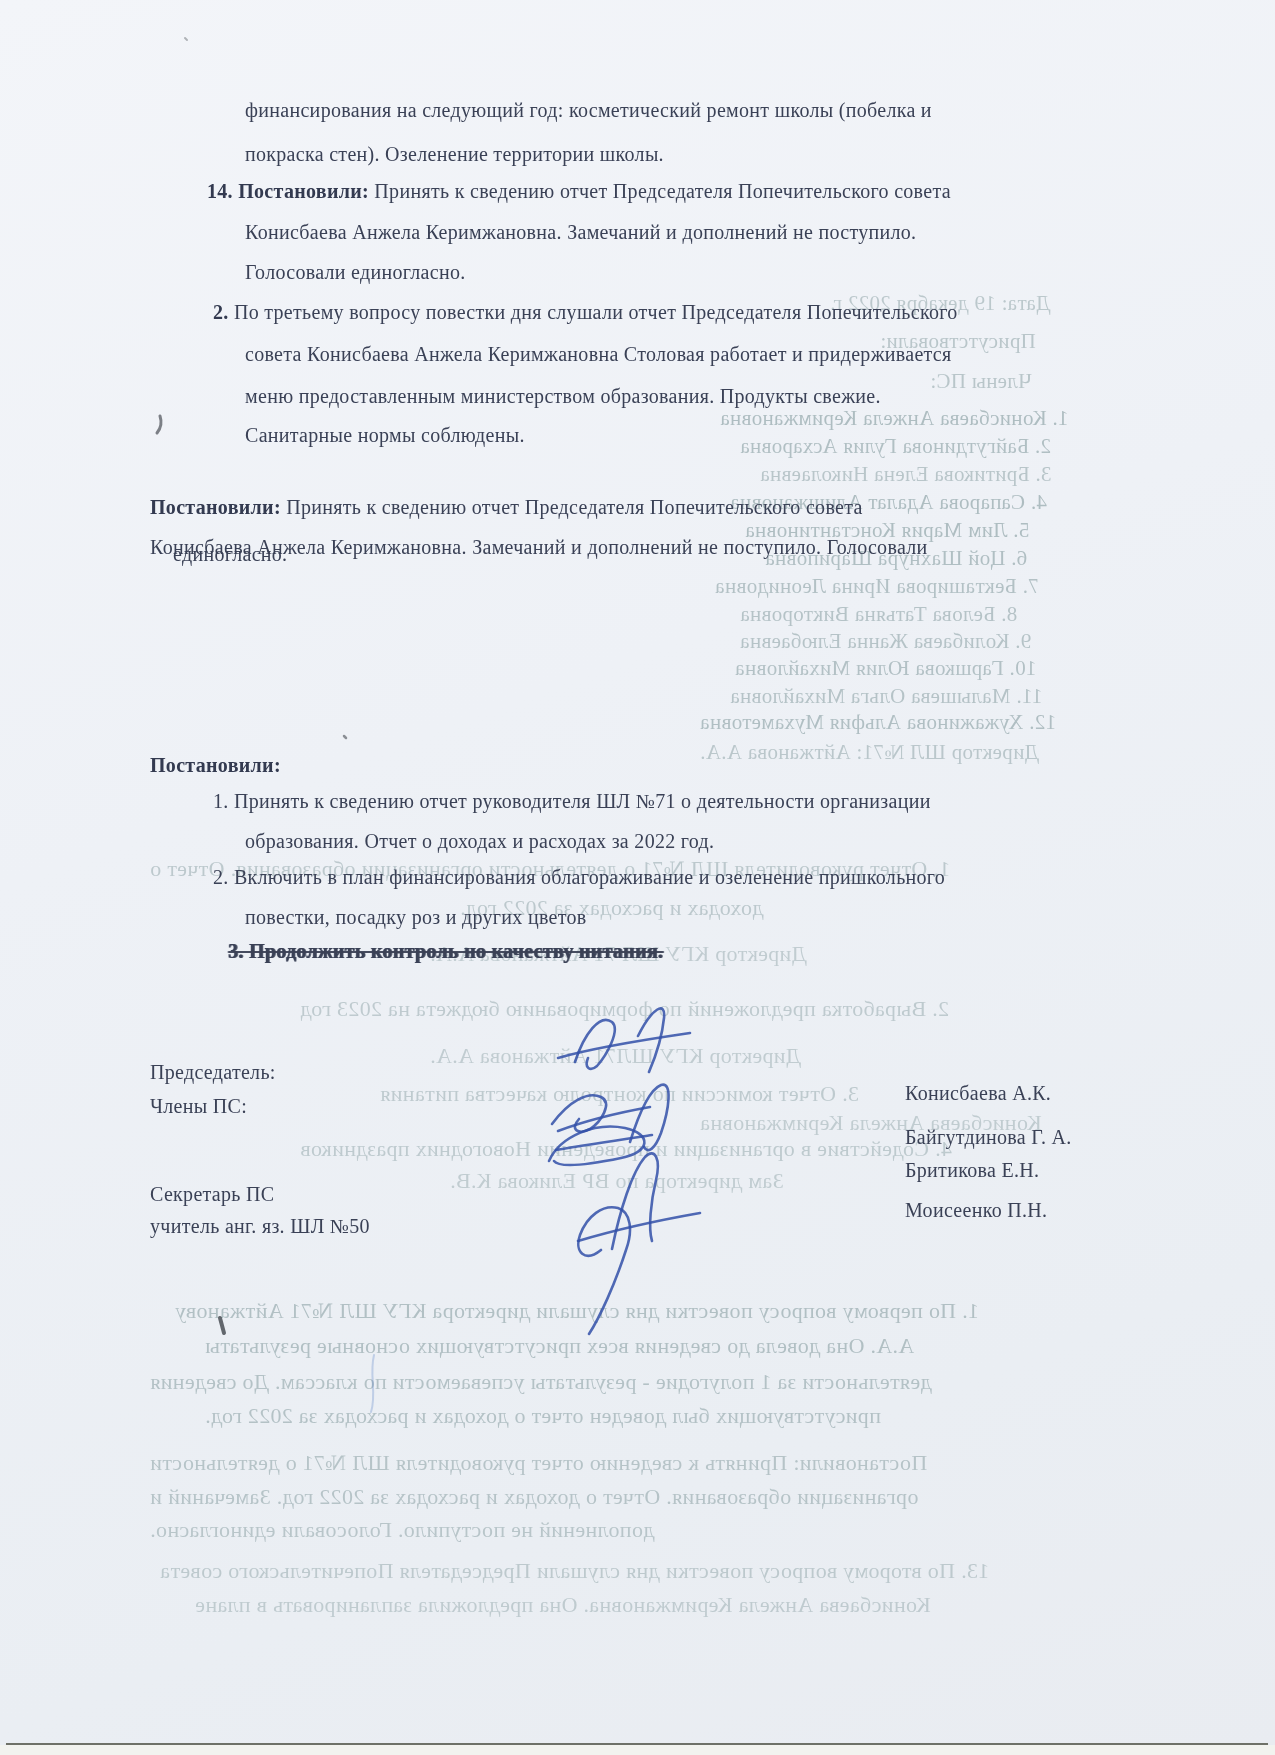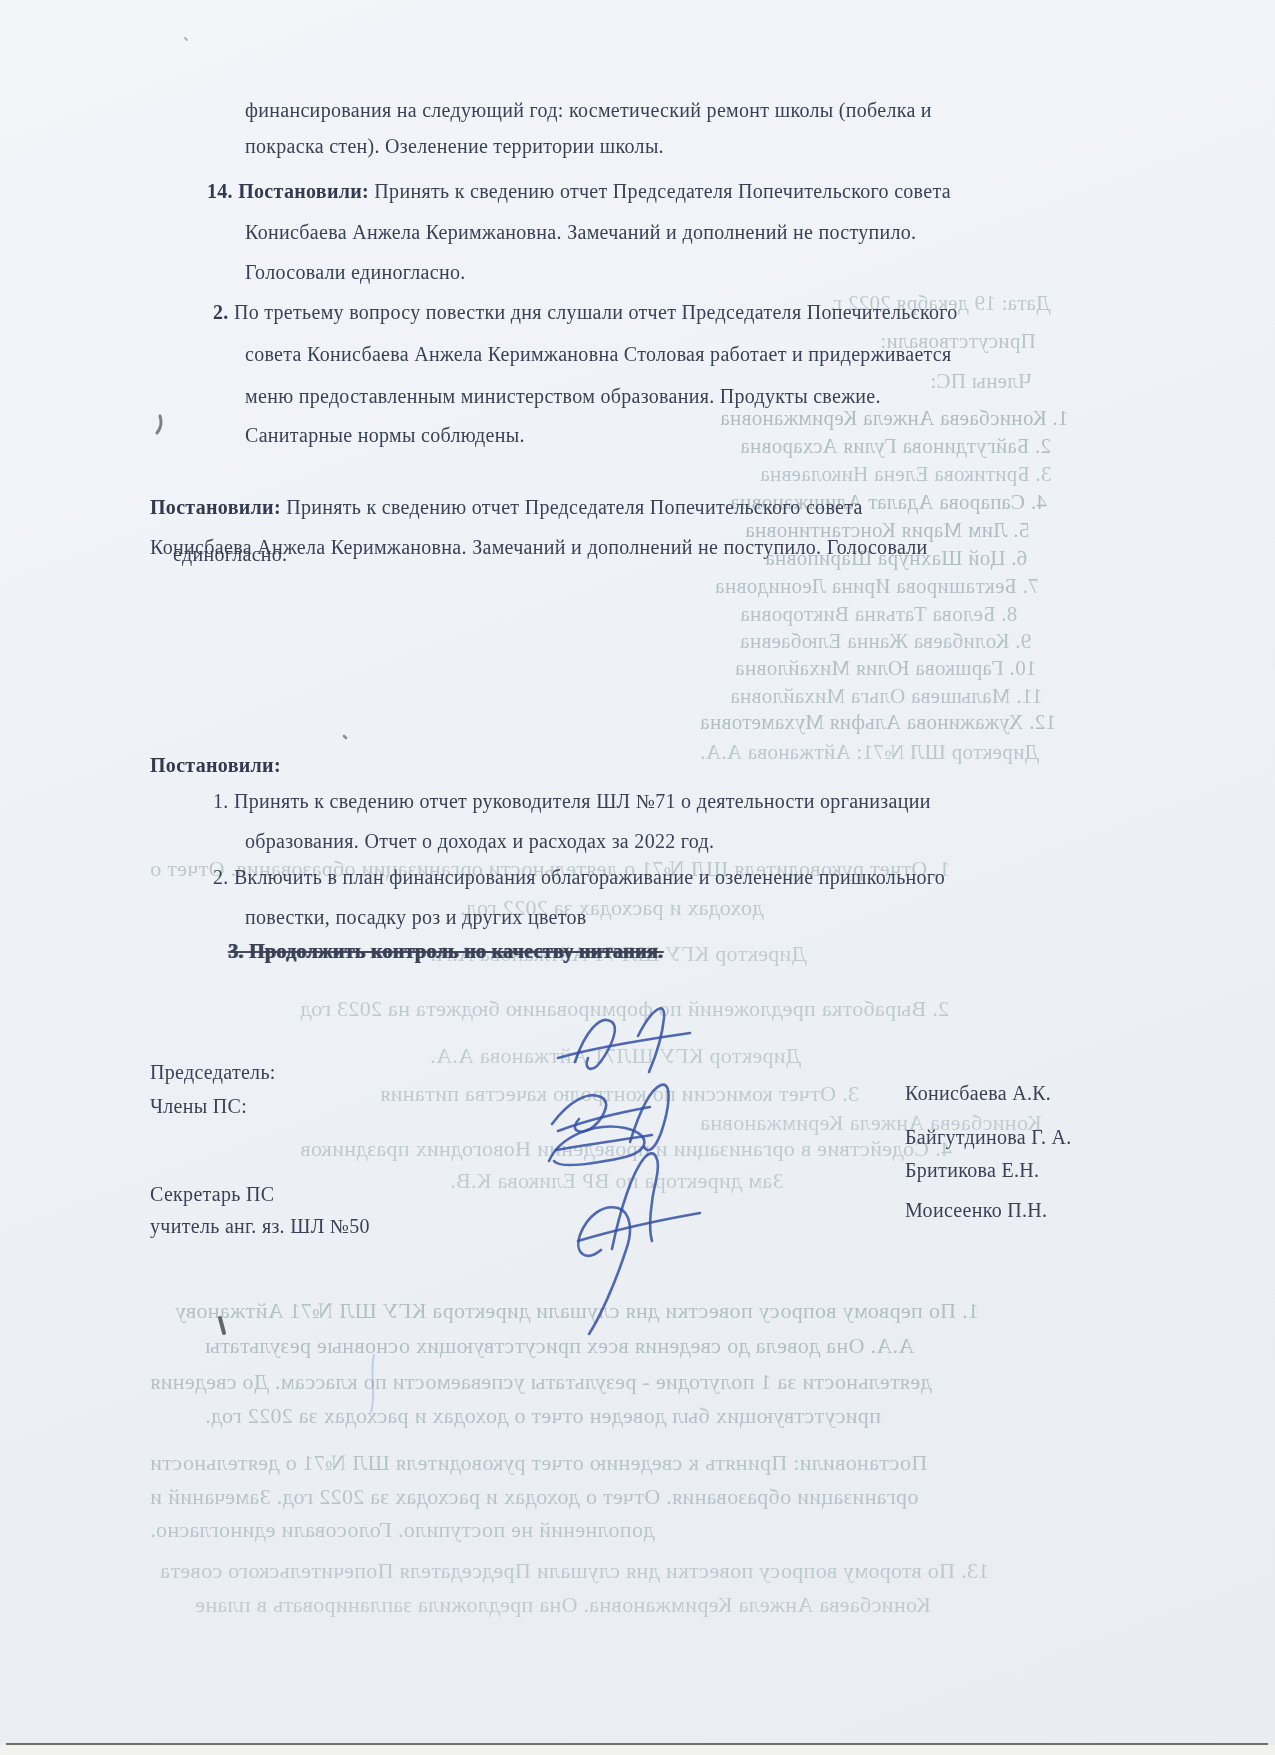--- a/index.html
+++ b/index.html
@@ -81,21 +81,21 @@
       <div class="ghost" style="left: 150px; top: 1371px; font-size: 22px; opacity: 0.44;">деятельности за 1 полугодие - результаты успеваемости по классам. До сведения</div>
       <div class="ghost" style="left: 205px; top: 1405px; font-size: 22px; opacity: 0.44;">присутствующих был доведен отчет о доходах и расходах за 2022 год.</div>
       <div class="ghost" style="left: 150px; top: 1452px; font-size: 22px; opacity: 0.42;">Постановили: Принять к сведению отчет руководителя ШЛ №71 о деятельности</div>
       <div class="ghost" style="left: 150px; top: 1486px; font-size: 22px; opacity: 0.42;">организации образования. Отчет о доходах и расходах за 2022 год. Замечаний и</div>
       <div class="ghost" style="left: 150px; top: 1519px; font-size: 22px; opacity: 0.4;">дополнений не поступило. Голосовали единогласно.</div>
       <div class="ghost" style="left: 160px; top: 1560px; font-size: 22px; opacity: 0.36;">13. По второму вопросу повестки дня слушали Председателя Попечительского совета</div>
       <div class="ghost" style="left: 195px; top: 1594px; font-size: 22px; opacity: 0.34;">Конисбаева Анжела Керимжановна. Она предложила запланировать в плане</div>
     </div>
   <div id="main-layer">
       <div class="line" style="left: 245px; top: 100px;">финансирования на следующий год: косметический ремонт школы (побелка и</div>
-      <div class="line" style="left: 245px; top: 136px;">покраска стен). Озеленение территории школы.</div>
+      <div class="line" style="left: 245px; top: 144px;">покраска стен). Озеленение территории школы.</div>
       <div class="line" style="left: 207px; top: 181px; text-align: center;"><b>14. Постановили:</b> Принять к сведению отчет Председателя Попечительского совета</div>
       <div class="line" style="left: 245px; top: 222px;">Конисбаева Анжела Керимжановна. Замечаний и дополнений не поступило.</div>
       <div class="line" style="left: 245px; top: 262px;">Голосовали единогласно.</div>
       <div class="line" style="left: 213px; top: 302px;"><b>2.</b>  По третьему вопросу повестки дня слушали отчет Председателя Попечительского</div>
       <div class="line" style="left: 245px; top: 344px;">совета Конисбаева Анжела Керимжановна Столовая работает и придерживается</div>
       <div class="line" style="left: 245px; top: 386px;">меню предоставленным министерством образования. Продукты свежие.</div>
       <div class="line" style="left: 245px; top: 425px;">Санитарные нормы соблюдены.</div>
       <div class="line" style="left: 150px; top: 497px;"><b>Постановили:</b> Принять к сведению отчет Председателя Попечительского совета</div>
       <div class="line" style="left: 150px; top: 537px;">Конисбаева Анжела Керимжановна. Замечаний и дополнений не поступило. Голосовали</div>
       <div class="line" style="left: 150px; top: 544px; margin-left: 23px;">единогласно.</div>

